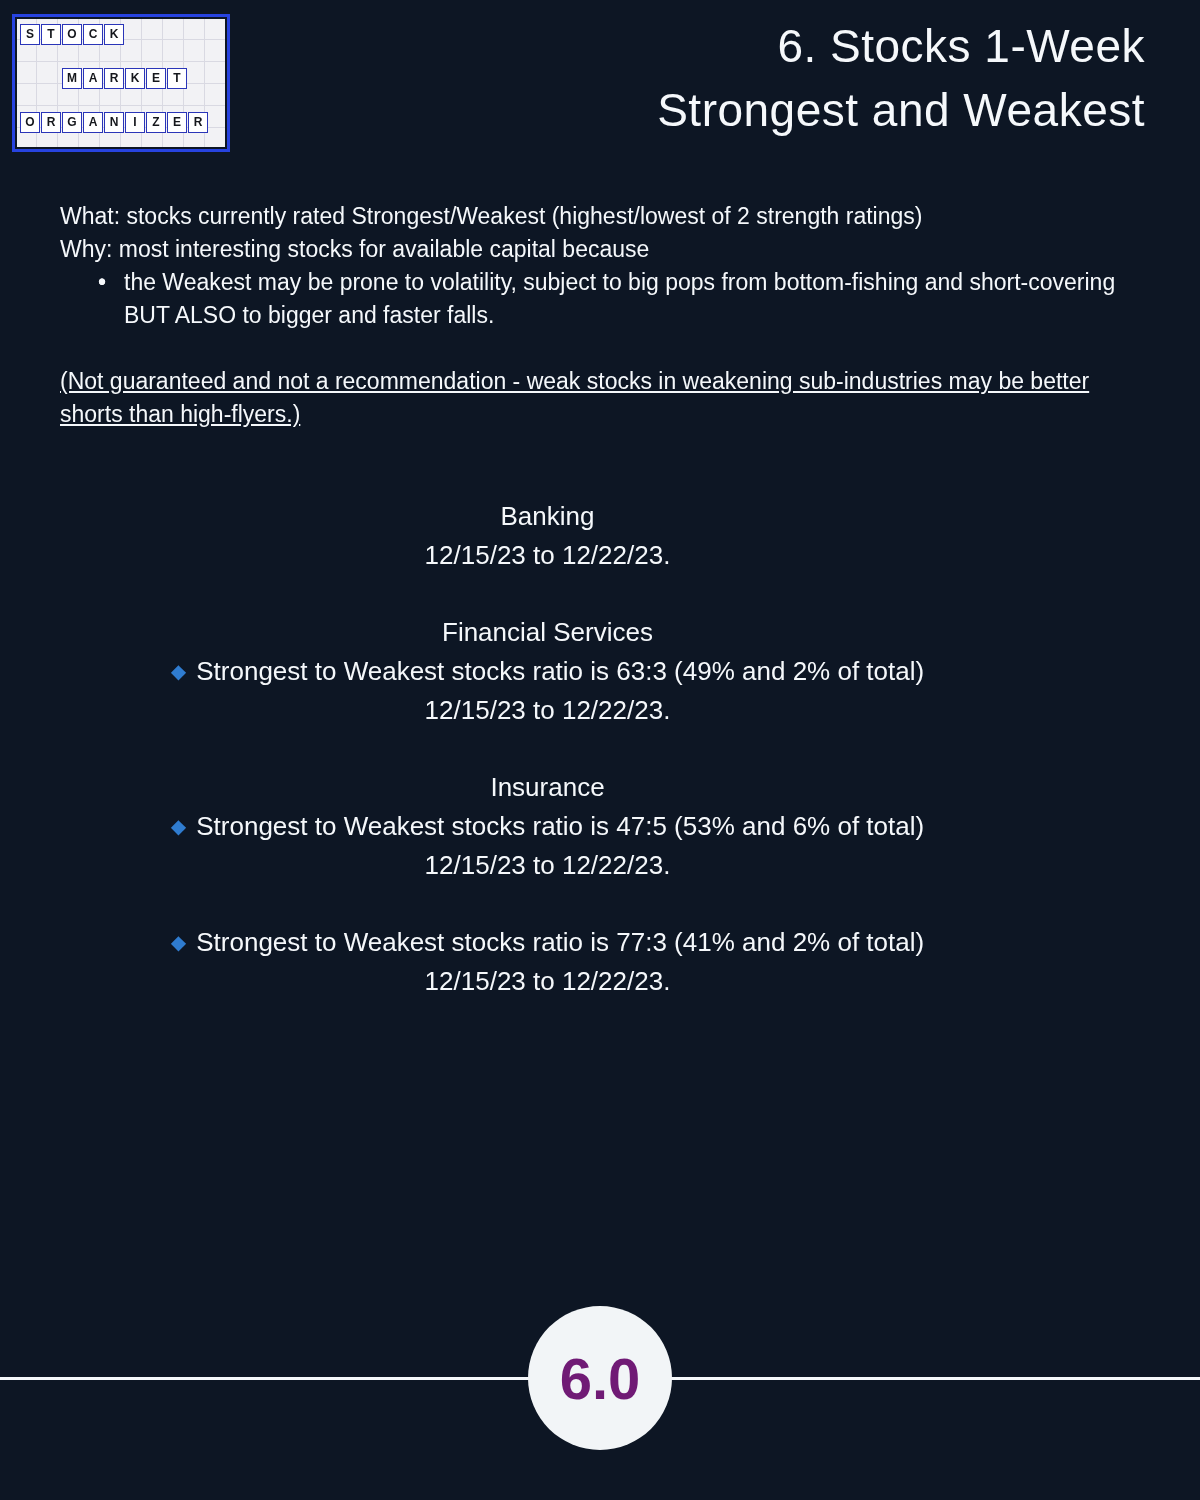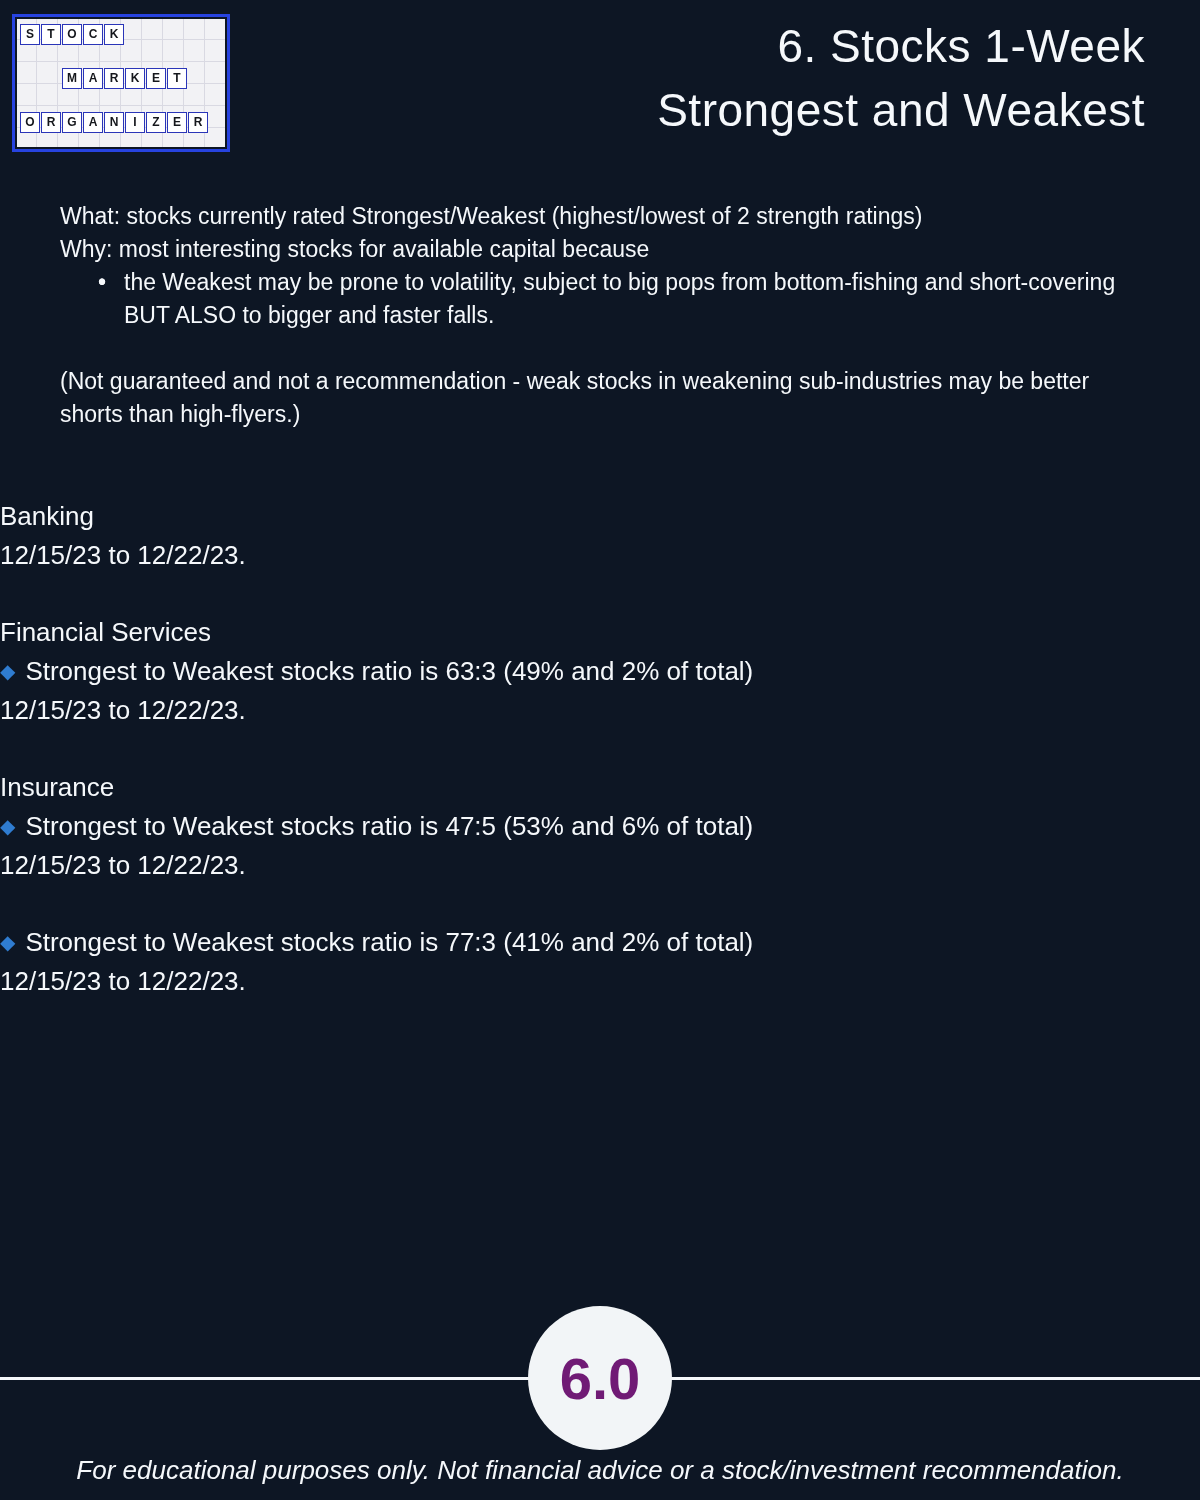--- a/index.html
+++ b/index.html
@@ -72,29 +72,30 @@
   }
   .intro-bullets li {
     position: relative;
     padding-left: 26px;
   }
   .intro-bullets li .dot {
     position: absolute;
     left: 0; top: 0;
     color: #f5f8fb;
   }
-  .intro-note { margin-top: 33px; max-width: 1080px; }
+  .intro-note { margin-top: 33px; max-width: 1080px; text-decoration: underline; }
 
   
   .sections {
     margin-top: 66px;
     padding-right: 118px;
-    text-align: left;
+    text-align: center;
     font-size: 26px;
     line-height: 39px;
+    margin-left: 13px;
   }
   .section { margin-bottom: 38px; }
   .section-title { font-size: 26px; font-weight: 400; }
   .diamond {
     color: #2f7cd0;
     font-size: 20px;
     margin-right: 10px;
     vertical-align: 2px;
   }
 
@@ -215,15 +216,14 @@
       <div>12/15/23 to 12/22/23.</div>
     </div>
 
   </div>
 
   <div class="divider"></div>
   <div class="score-badge">
     <span>6.0</span>
   </div>
 
-  <div class="footer">For educational purposes only. Not financial advice or a stock/investment recommendation.</div>
 
 </div>
 
 </body></html>

